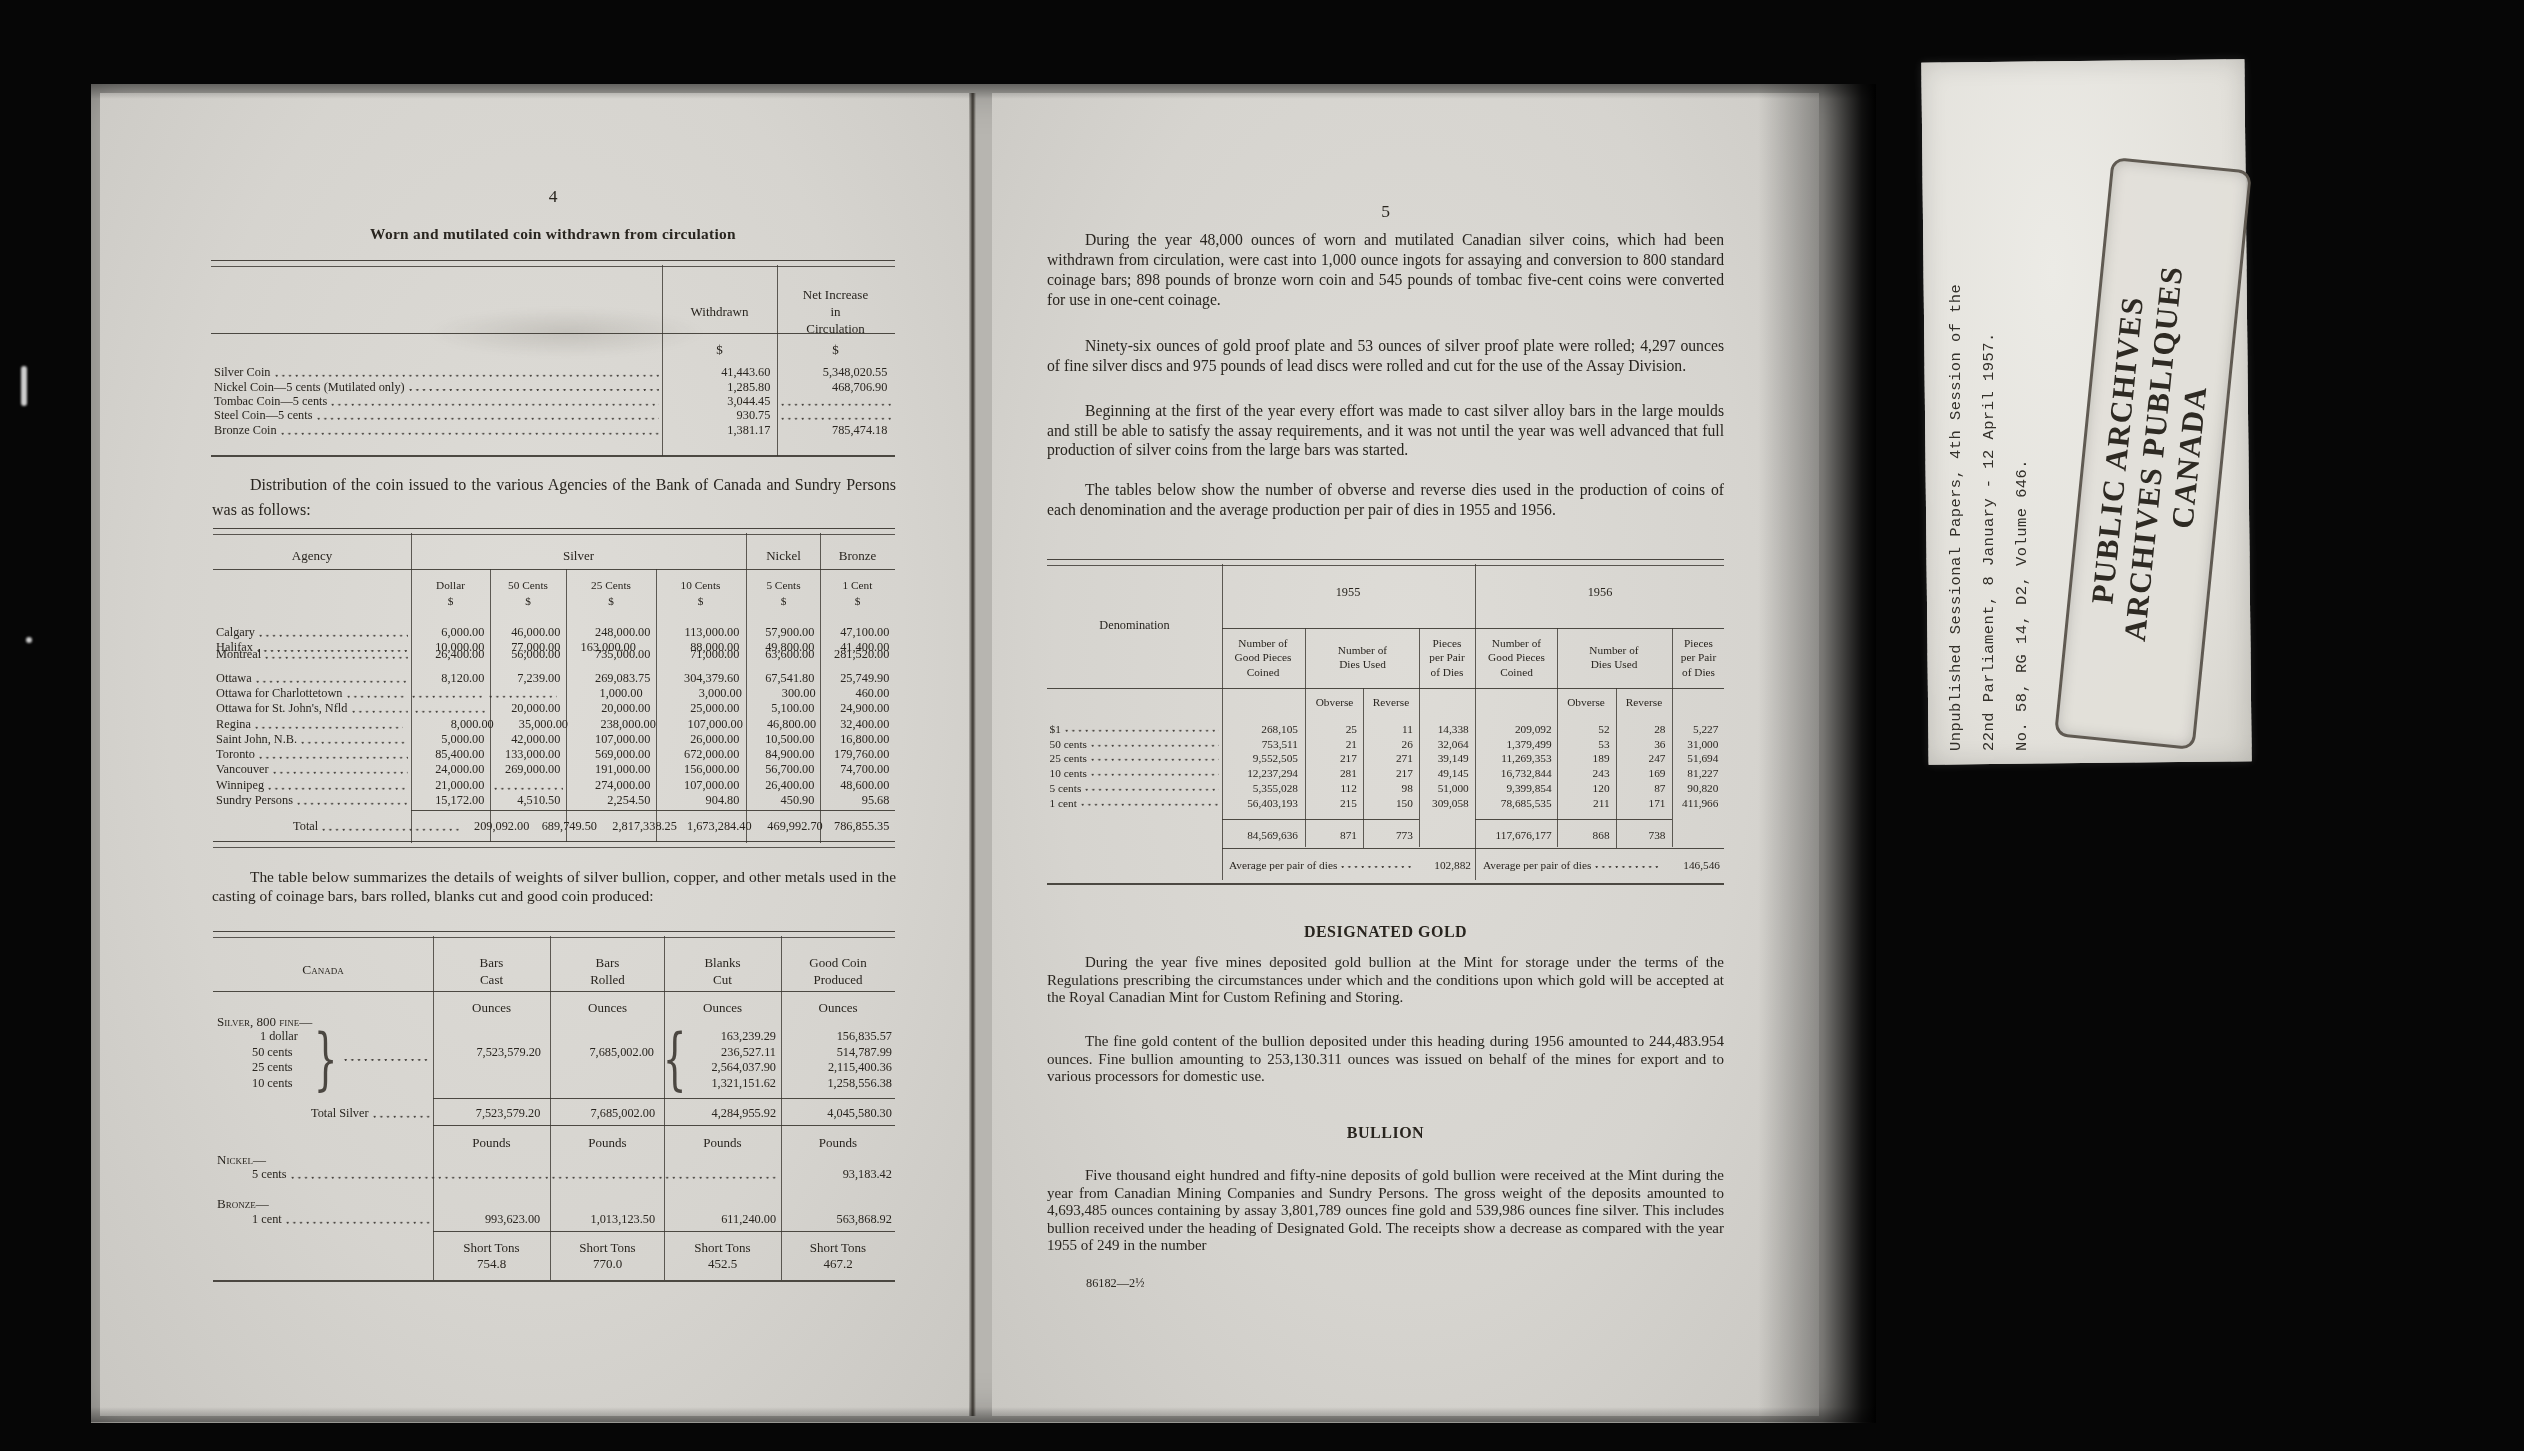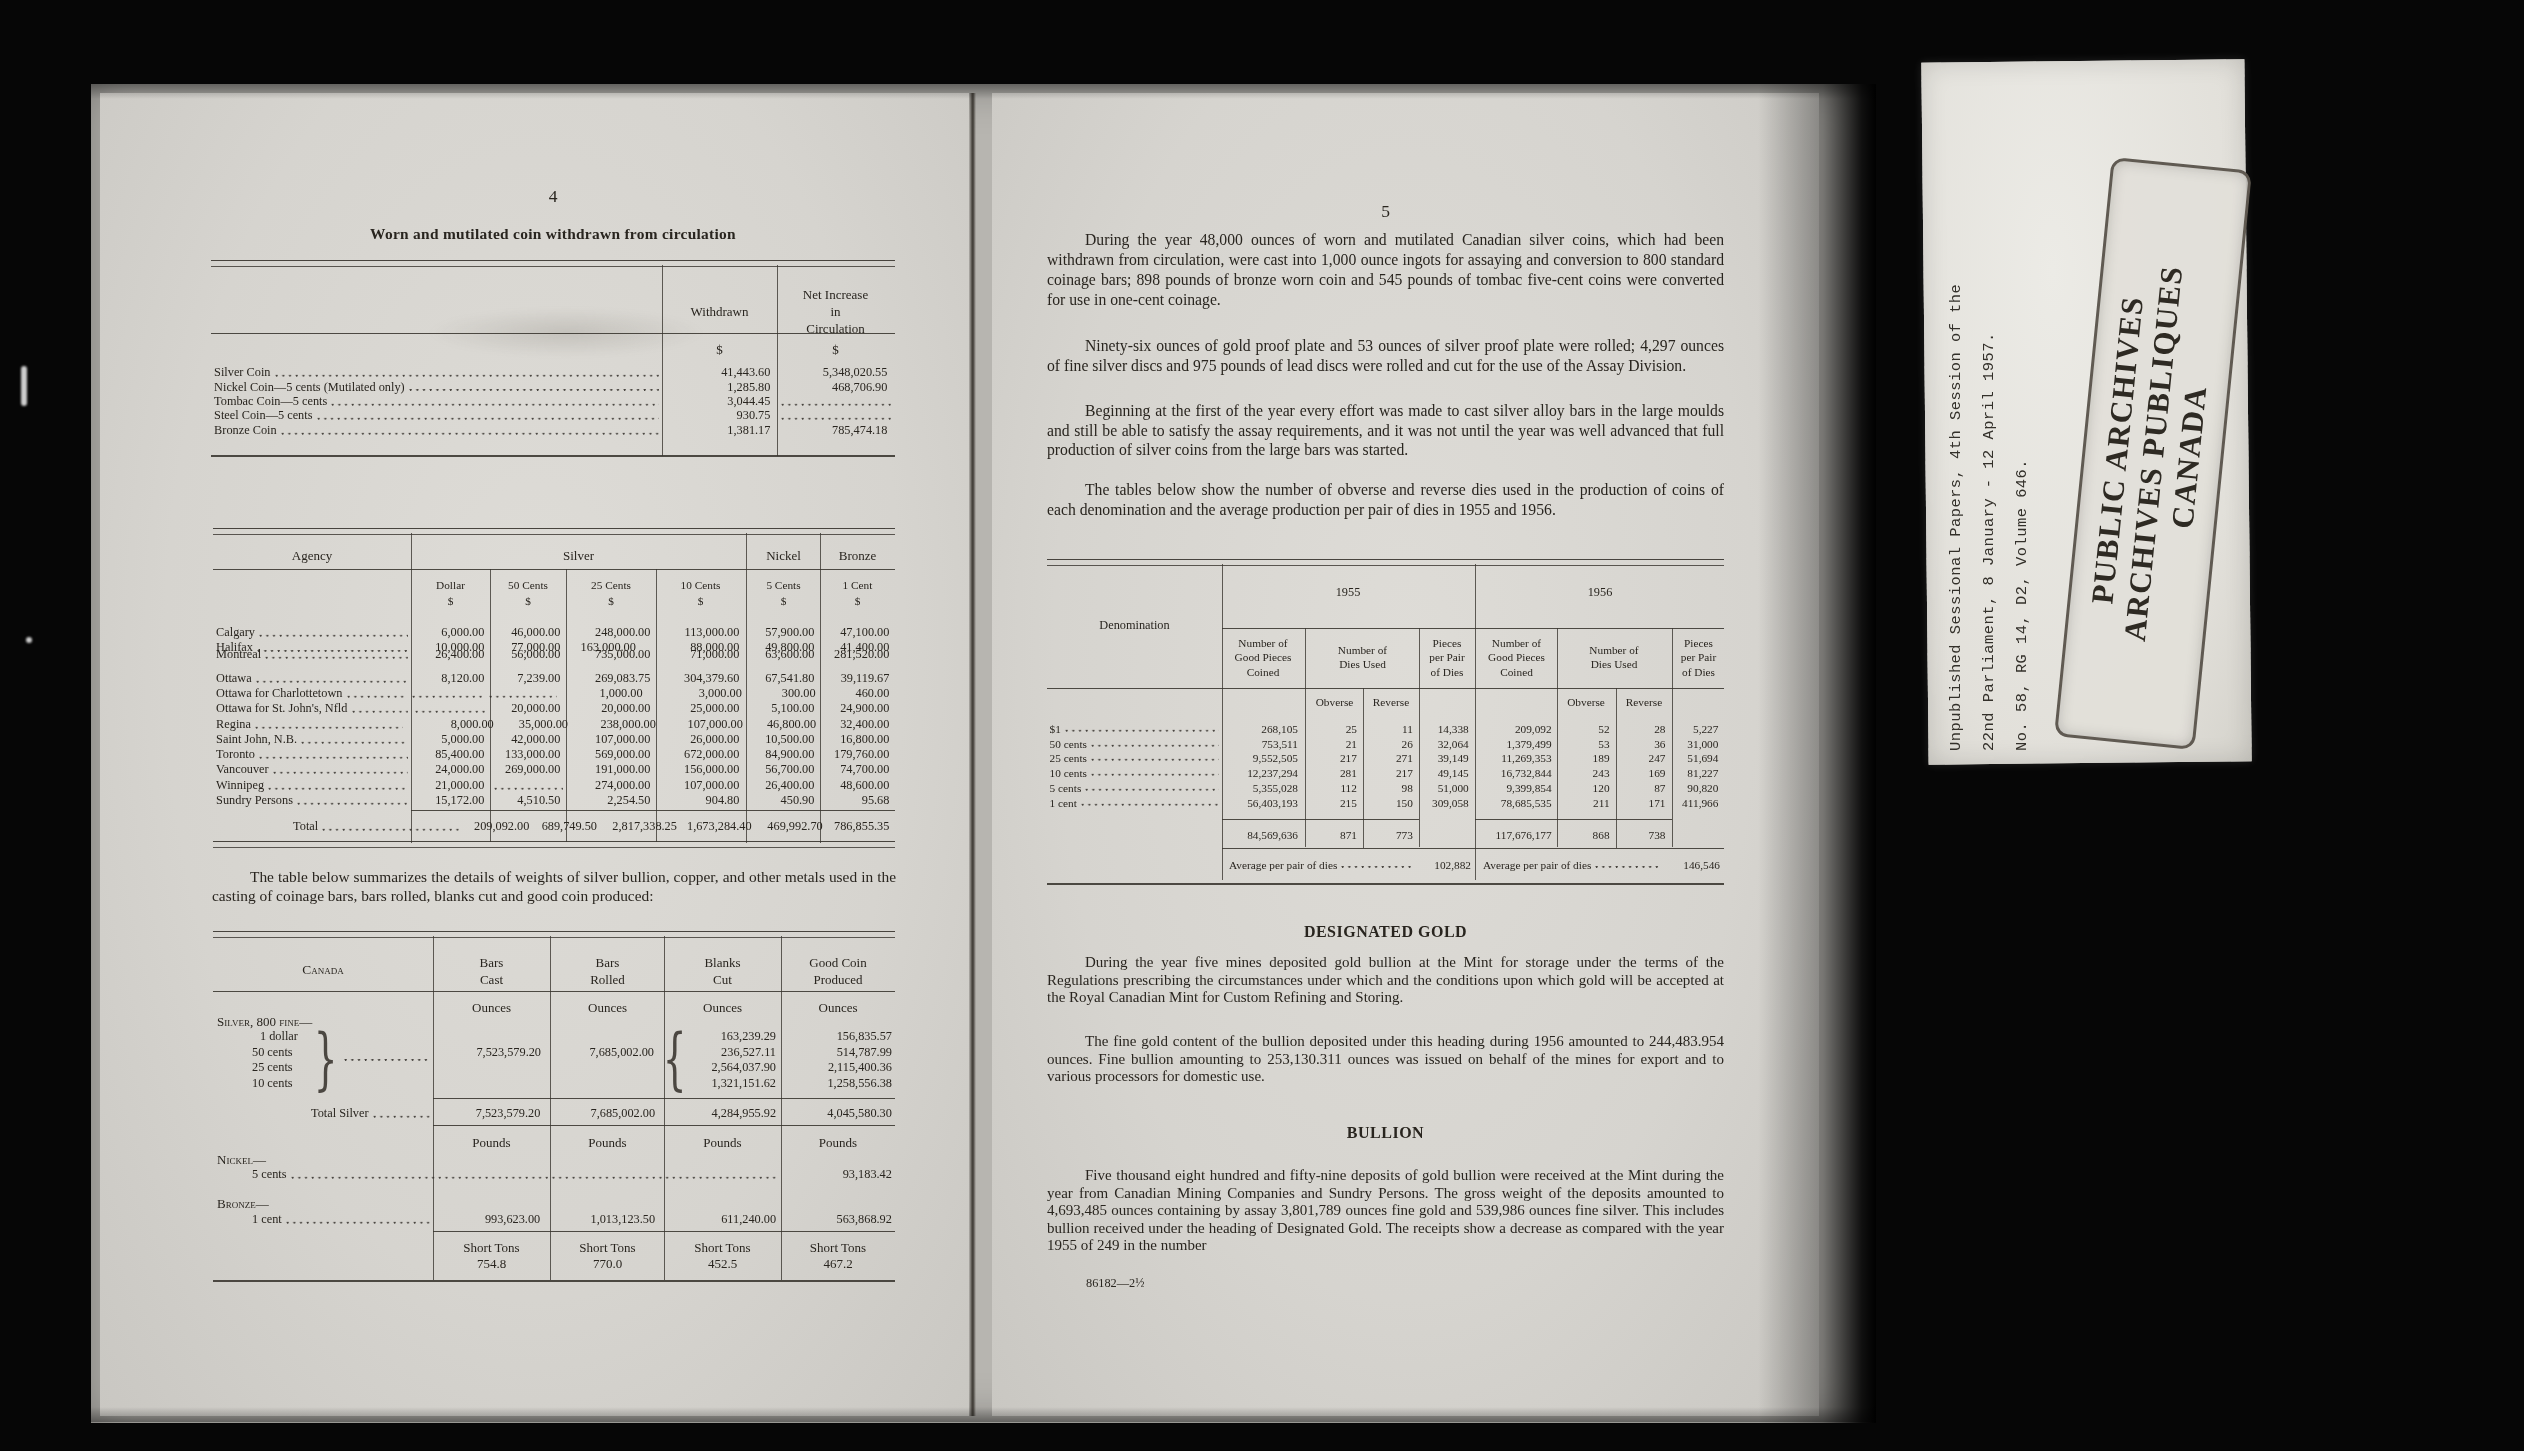--- a/index.html
+++ b/index.html
@@ -137,20 +137,21 @@
             <div class="lbl">Bronze Coin</div>
             <div class="leader"></div>
           </div>
           <div class="num" style="width:115px;padding-right:6.7px;box-sizing:border-box;">1,381.17</div>
           <div class="num" style="width:117px;padding-right:6.7px;box-sizing:border-box;">785,474.18</div>
         </div>
       </div>
     <div class="hr heavy" style="left:0;top:195px;width:684px;"></div>
   </div>
 
+  <div class="abs para" style="left:212px;top:472px;width:684px;line-height:25px;font-size:16px;">Distribution of the coin issued to the various Agencies of the Bank of Canada and Sundry Persons was as follows:</div>
 
   <div class="tbl" id="t2" style="left:213px;top:528px;width:682px;height:320px;">
     <div class="dbl" style="left:0;top:0;width:682px;"></div>
     <div class="vr" style="left:198px;top:4.6px;height:310px;"></div>
     <div class="vr" style="left:533px;top:4.6px;height:310px;"></div>
     <div class="vr" style="left:607px;top:4.6px;height:310px;"></div>
     <div class="vr" style="left:277px;top:41px;height:273px;"></div>
     <div class="vr" style="left:353px;top:41px;height:273px;"></div>
     <div class="vr" style="left:443px;top:41px;height:273px;"></div>
     <div class="cth" style="left:0;top:18.5px;width:198px;">Agency</div>
@@ -212,21 +213,21 @@
         <div class="trow" style="left:3.1px;top:46px;width:679px;">
           <div class="lblcell" style="width:195px;">
             <div class="lbl">Ottawa</div>
             <div class="leader"></div>
           </div>
           <div class="num" style="width:79px;padding-right:5.7px;box-sizing:border-box;">8,120.00</div>
           <div class="num" style="width:76px;padding-right:5.7px;box-sizing:border-box;">7,239.00</div>
           <div class="num" style="width:90px;padding-right:5.7px;box-sizing:border-box;">269,083.75</div>
           <div class="num" style="width:89px;padding-right:5.7px;box-sizing:border-box;">304,379.60</div>
           <div class="num" style="width:75px;padding-right:5.7px;box-sizing:border-box;">67,541.80</div>
-          <div class="num" style="width:75px;padding-right:5.7px;box-sizing:border-box;">39,119.67</div>
+          <div class="num" style="width:75px;padding-right:5.7px;box-sizing:border-box;">25,749.90</div>
         </div>
         <div class="trow" style="left:3.1px;top:61px;width:679px;">
           <div class="lblcell" style="width:195px;">
             <div class="lbl">Ottawa for Charlottetown</div>
             <div class="leader"></div>
           </div>
           <div class="dotfill" style="width:79px;">
             <div class="leader"></div>
           </div>
           <div class="dotfill" style="width:76px;">

